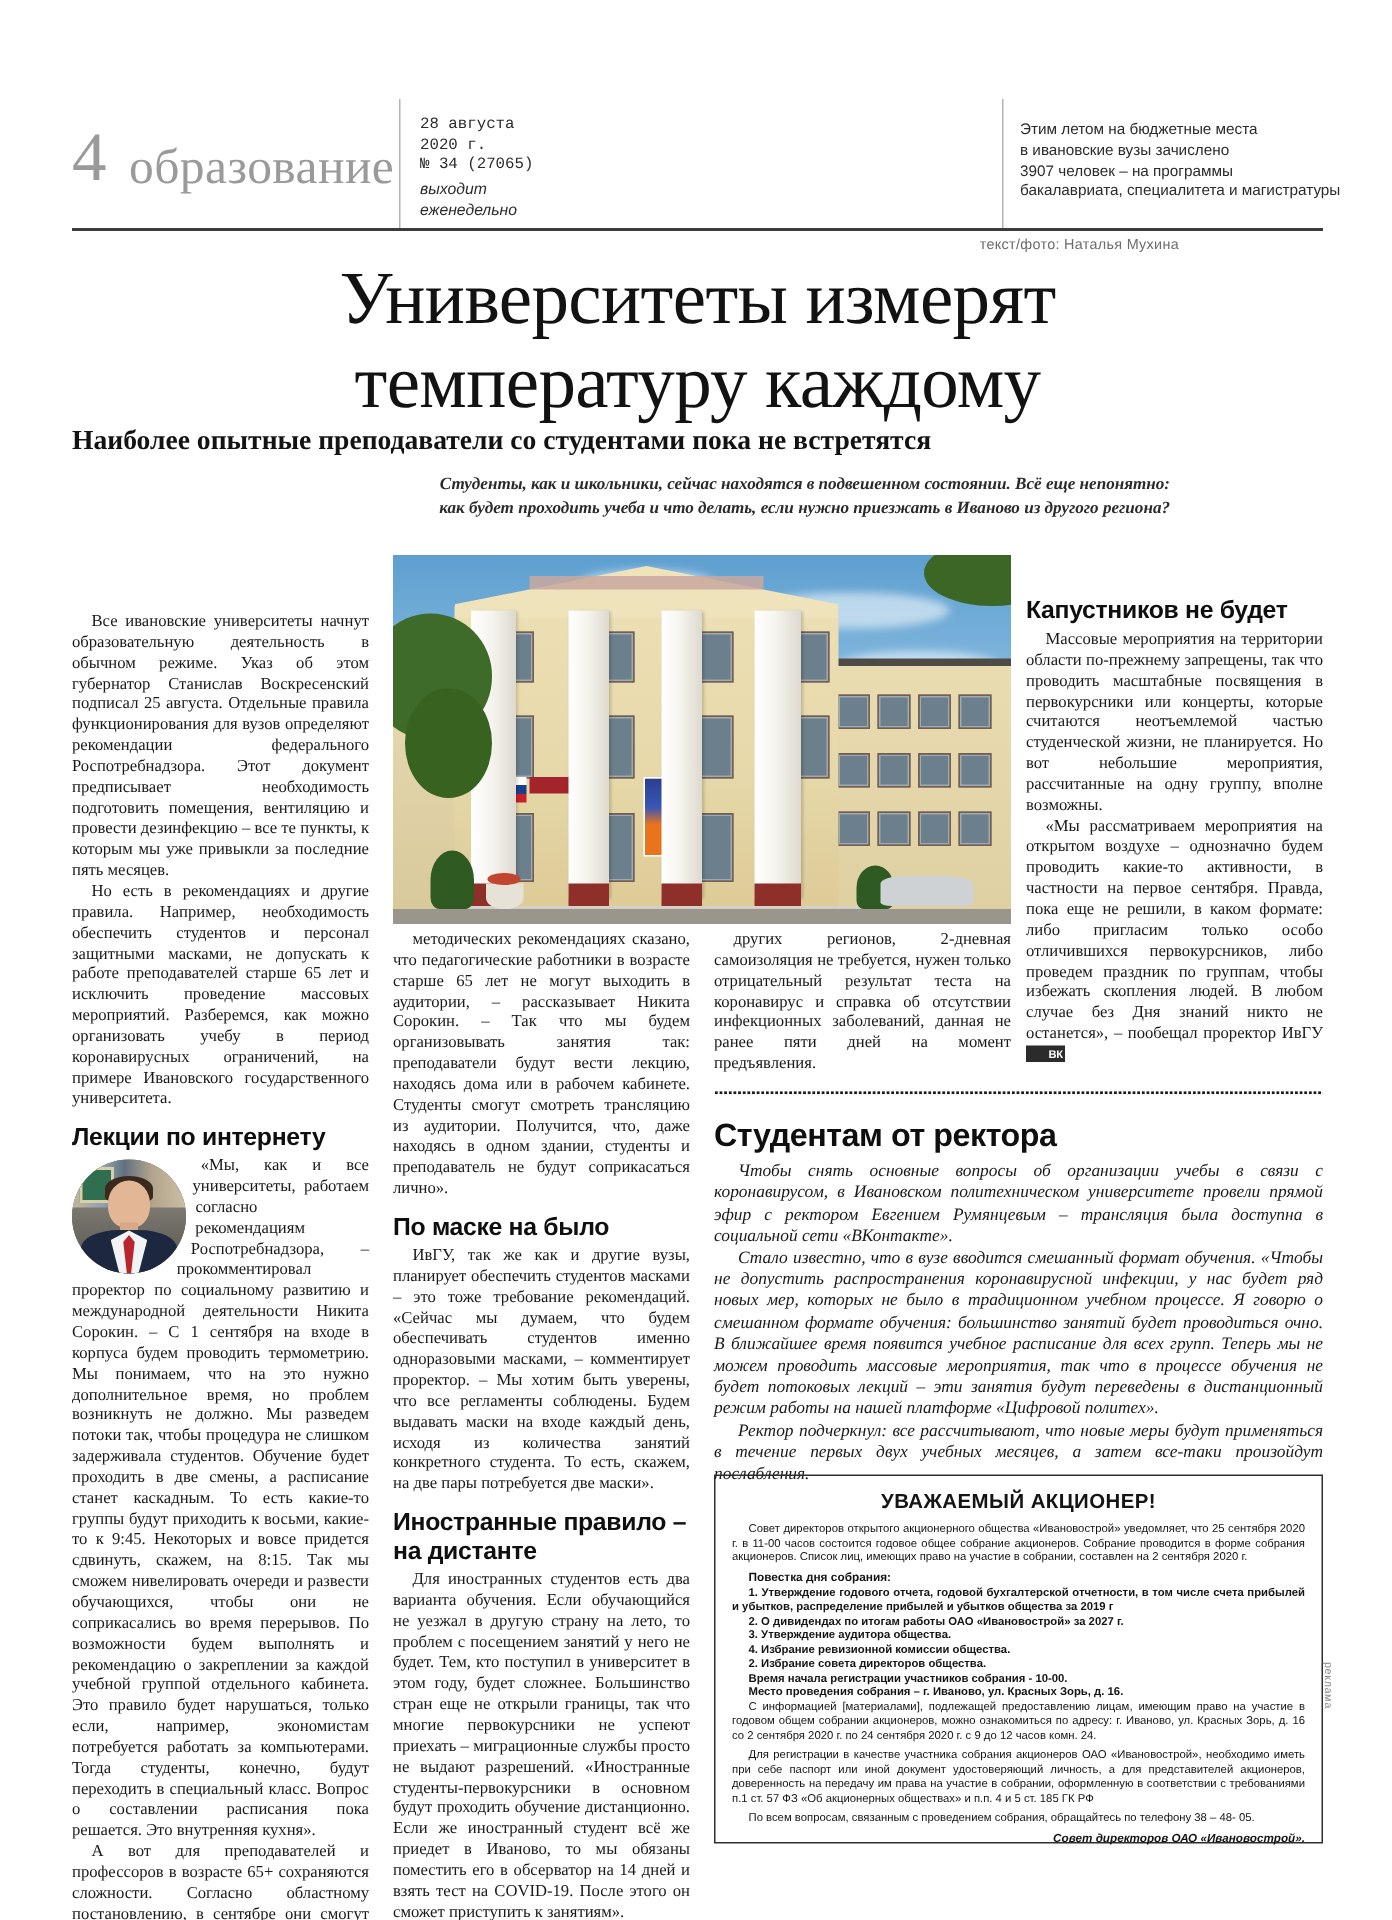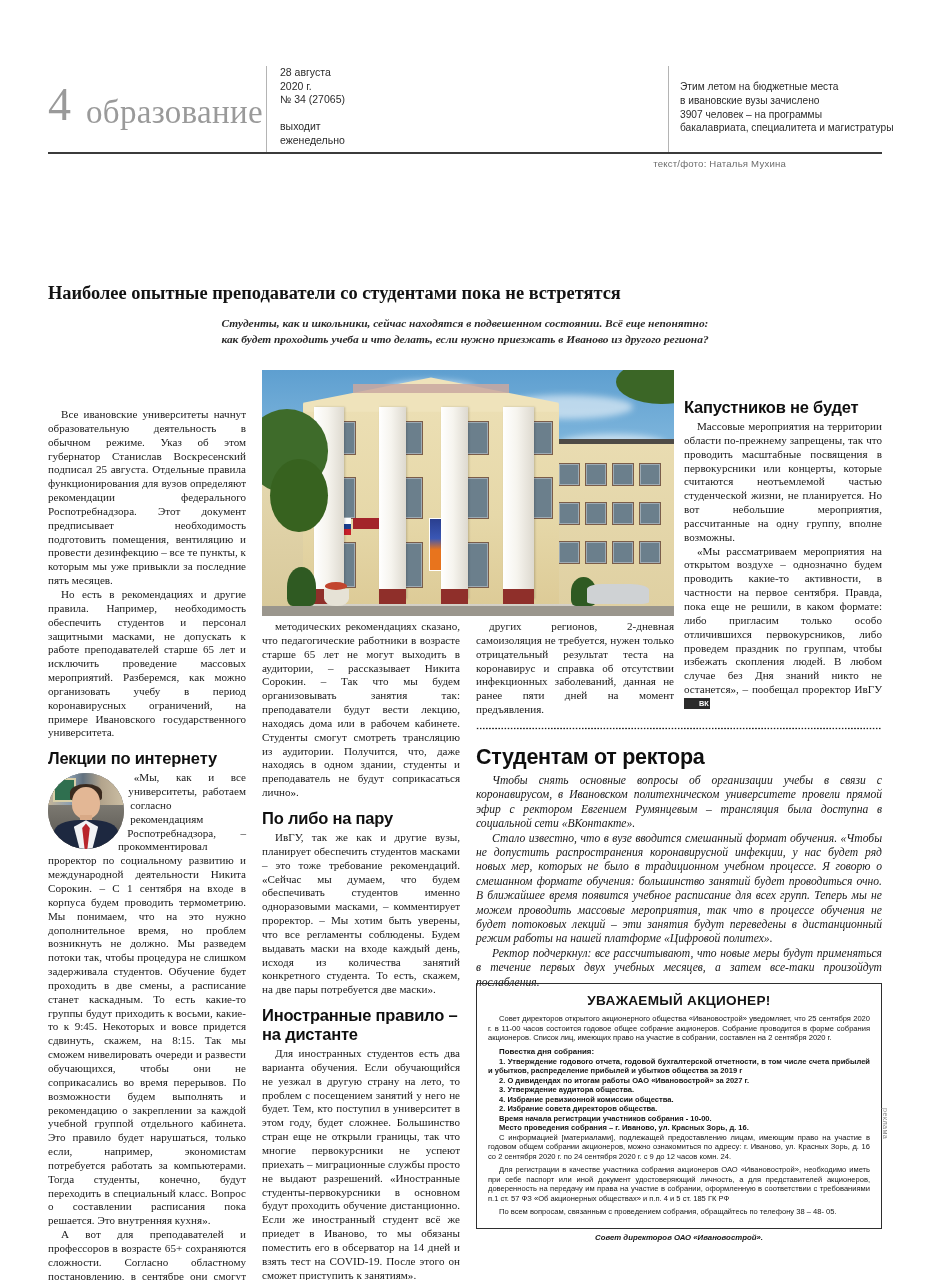--- a/index.html
+++ b/index.html
@@ -55,33 +55,34 @@
     background: #b4b4b4;
   }
   .mh-rule-v2 {
     position: absolute;
     left: 620px; top: 0;
     width: 1px; height: 86px;
     background: #b4b4b4;
   }
   .mh-date {
     position: absolute;
-    left: 232px; top: 0px;
-    font-family: Liberation Sans, sans-serif;
+    left: 232px; top: 11px;
+    font-family: Liberation Mono, monospace;
     font-size: 10.5px;
     line-height: 13.5px;
     color: #2b2b2b;
   }
   .mh-periodicity {
     position: absolute;
     left: 232px; top: 54px;
     font-family: "Liberation Sans", sans-serif;
     font-size: 10.5px;
     line-height: 13.5px;
     color: #2b2b2b;
+    font-style: italic;
   }
   .mh-teaser {
     position: absolute;
     left: 632px; top: 14px;
     width: 252px;
     font-family: "Liberation Sans", sans-serif;
     font-size: 10.2px;
     line-height: 13.8px;
     color: #2b2b2b;
   }
@@ -126,21 +127,21 @@
     font-family: "Liberation Serif", serif;
     font-size: 18.4px;
     line-height: 22px;
     font-weight: 700;
     color: #131313;
   }
   .lede {
     position: absolute;
     left: 150px; top: 316px;
     width: 630px;
-    text-align: center;
+    text-align: right;
     font-family: "Liberation Serif", serif;
     font-style: italic;
     font-weight: 700;
     font-size: 11.4px;
     line-height: 15.5px;
     color: #2a2a2a;
   }
 
   
   .col { position: absolute; box-sizing: border-box; }
@@ -360,22 +361,22 @@
     line-height: 9.5px;
     margin: 0;
     text-indent: 11px;
     text-align: justify;
     font-weight: bold;
   }
   .ad-sign {
     font-size: 7.8px;
     font-style: italic;
     font-weight: 700;
-    text-align: center;
-    margin-top: 16px;
+    text-align: right;
+    margin-top: 4px;
   }
   .ad-label {
     position: absolute;
     left: 890px; top: 1108px;
     width: 10px;
     font-family: "Liberation Sans", sans-serif;
     font-size: 7.2px;
     color: #8c8c8c;
     letter-spacing: 0.4px;
     transform: rotate(90deg);
@@ -419,20 +420,24 @@
     <div class="mh-teaser">
       <div>Этим летом на бюджетные места</div>
       <div>в ивановские вузы зачислено</div>
       <div>3907 человек – на  программы</div>
       <div>бакалавриата, специалитета и магистратуры</div>
     </div>
   </div>
   <div class="mh-baseline"></div>
 
   <div class="credit">текст/фото: Наталья Мухина</div>
+  <div class="headline">
+    <span class="ln">Университеты измерят</span>
+    <span class="ln">температуру каждому</span>
+  </div>
   <div class="subhead">Наиболее опытные преподаватели со студентами пока не встретятся</div>
   <div class="lede">
     <div>Студенты, как и школьники, сейчас находятся в подвешенном состоянии. Всё еще непонятно:</div>
     <div>как будет проходить учеба и что делать, если нужно приезжать в Иваново из другого региона?</div>
   </div>
 
   <div class="photo">
     <div class="ph-sky"></div>
     <div class="ph-cloud ph-c1"></div>
     <div class="ph-cloud ph-c2"></div>
@@ -506,21 +511,21 @@
         <div class="pt-shirt"></div>
         <div class="pt-tie"></div>
       </div>
     </div>
     <p>«Мы, как и все университеты, работаем согласно рекомендациям Роспотребнадзора, – прокомментировал проректор по социальному развитию и международной деятельности Никита Сорокин. – С 1 сентября на входе в корпуса будем проводить термометрию. Мы понимаем, что на это нужно дополнительное время, но проблем возникнуть не должно. Мы разведем потоки так, чтобы процедура не слишком задерживала студентов. Обучение будет проходить в две смены, а расписание станет каскадным. То есть какие-то группы будут приходить к восьми, какие-то к 9:45. Некоторых и вовсе придется сдвинуть, скажем, на 8:15. Так мы сможем нивелировать очереди и развести обучающихся, чтобы они не соприкасались во время перерывов. По возможности будем выполнять и рекомендацию о закреплении за каждой учебной группой отдельного кабинета. Это правило будет нарушаться, только если, например, экономистам потребуется работать за компьютерами. Тогда студенты, конечно, будут переходить в специальный класс. Вопрос о составлении расписания пока решается. Это внутренняя кухня».</p>
     <p>А вот для преподавателей и профессоров в возрасте 65+ сохраняются сложности. Согласно областному постановлению, в сентябре они смогут выйти на работу, но по рекомендациям, разработанным федеральным Роспотребнадзором, не должны непосредственно взаимодействовать со студентами. «В</p>
   </div>
 
   <div class="col body-txt" id="col2">
     <p>методических рекомендациях сказано, что педагогические работники в возрасте старше 65 лет не могут выходить в аудитории, – рассказывает Никита Сорокин. – Так что мы будем организовывать занятия так: преподаватели будут вести лекцию, находясь дома или в рабочем кабинете. Студенты смогут смотреть трансляцию из аудитории. Получится, что, даже находясь в одном здании, студенты и преподаватель не будут соприкасаться лично».</p>
-    <div class="subhd">По либо на пару</div>
+    <div class="subhd">По маске на было</div>
     <p>ИвГУ, так же как и другие вузы, планирует обеспечить студентов масками – это тоже требование рекомендаций. «Сейчас мы думаем, что будем обеспечивать студентов именно одноразовыми масками, – комментирует проректор. – Мы хотим быть уверены, что все регламенты соблюдены. Будем выдавать маски на входе каждый день, исходя из количества занятий конкретного студента. То есть, скажем, на две пары потребуется две маски».</p>
     <div class="subhd">
       <div>Иностранные правило –</div>
       <div>на дистанте</div>
     </div>
     <p>Для иностранных студентов есть два варианта обучения. Если обучающийся не уезжал в другую страну на лето, то проблем с посещением занятий у него не будет. Тем, кто поступил в университет в этом году, будет сложнее. Большинство стран еще не открыли границы, так что многие первокурсники не успеют приехать – миграционные службы просто не выдают разрешений. «Иностранные студенты-первокурсники в основном будут проходить обучение дистанционно. Если же иностранный студент всё же приедет в Иваново, то мы обязаны поместить его в обсерватор на 14 дней и взять тест на COVID-19. После этого он сможет приступить к занятиям».</p>
 
   </div>
 
   <div class="col body-txt" id="col3">

